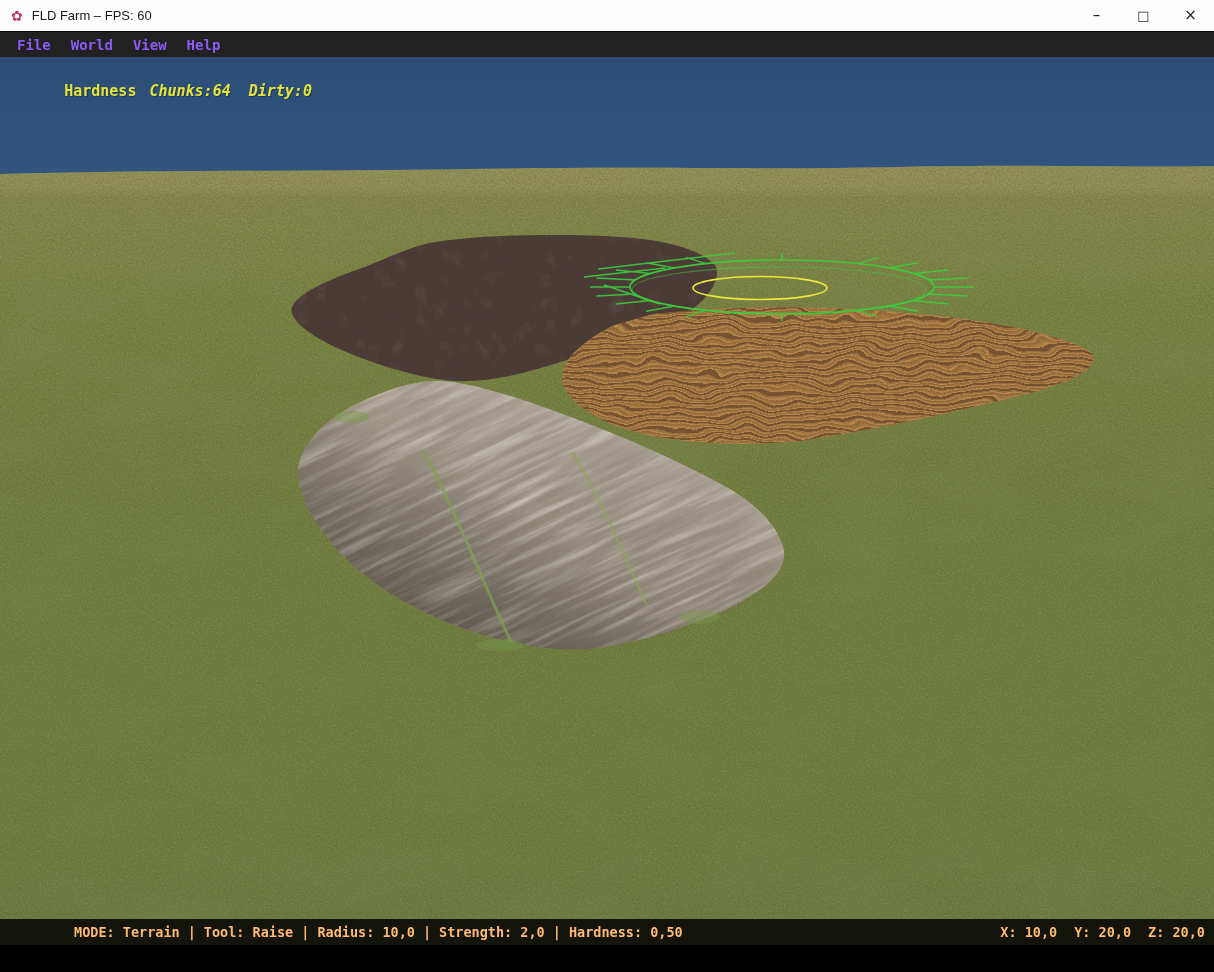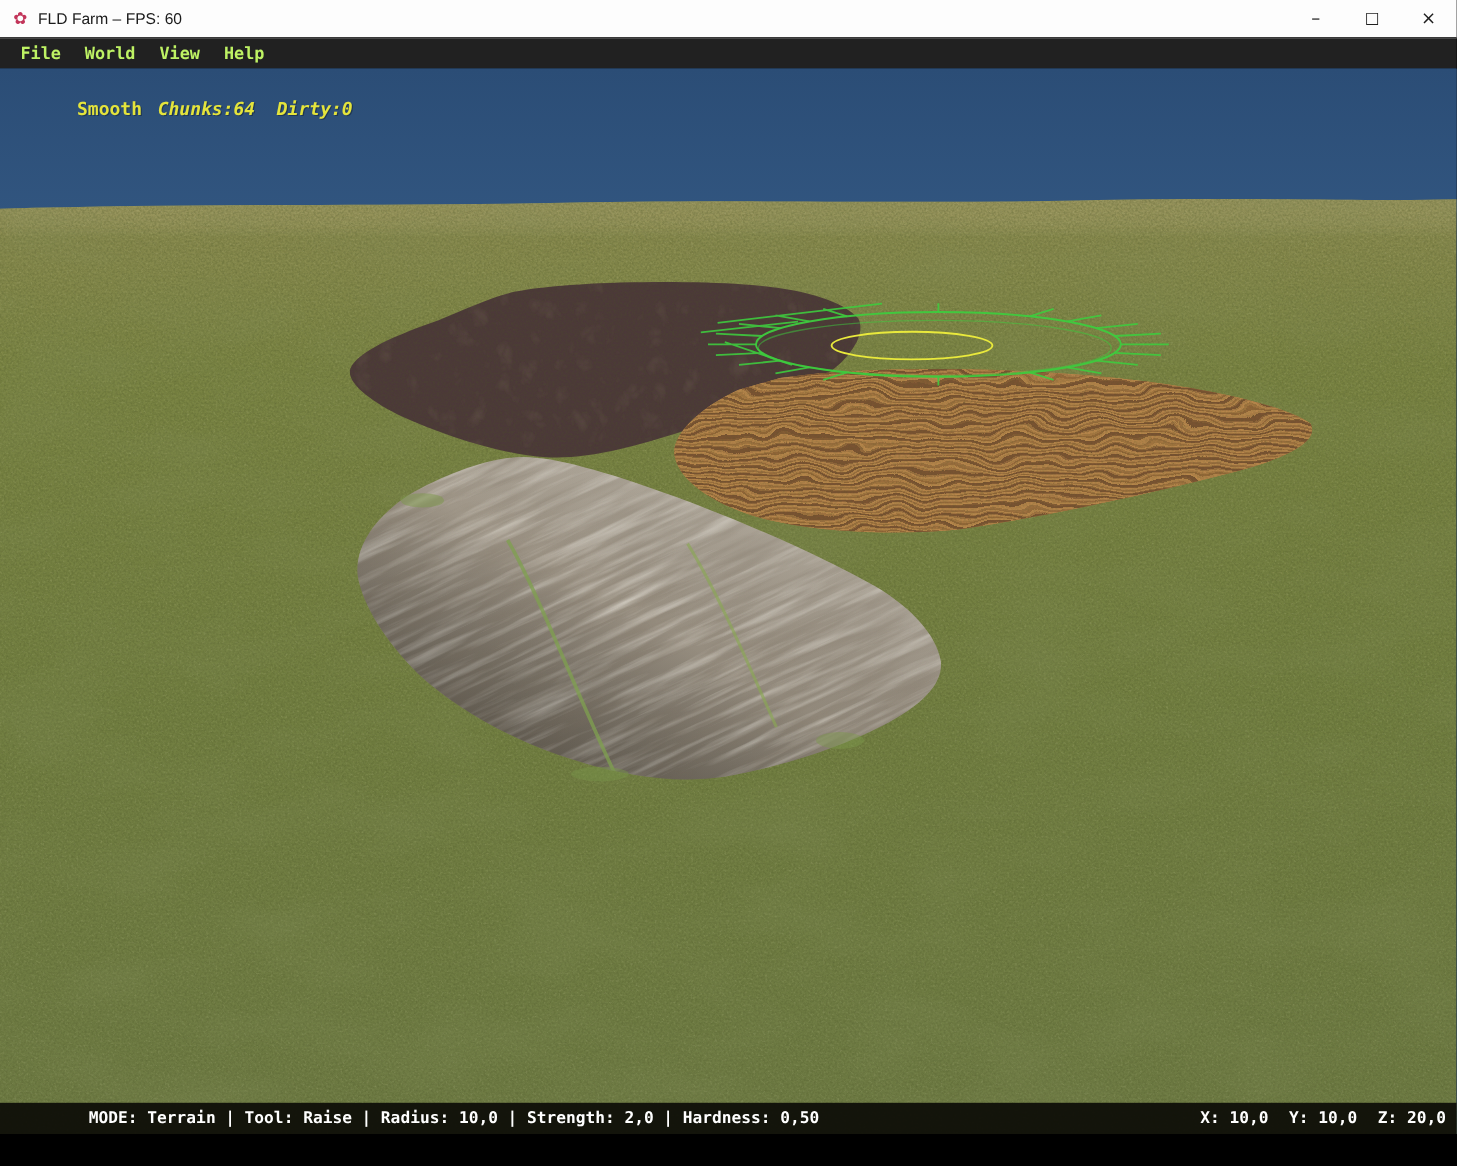--- a/index.html
+++ b/index.html
@@ -13,39 +13,39 @@
   .app-icon { margin-left:11px; color:#c2355a; font-size:14px; line-height:1;
               font-family:"DejaVu Sans",sans-serif; }
   .title { margin-left:9px; font-family:"Liberation Sans",sans-serif; font-size:13px; color:#1b1b1b; }
   .controls { position:absolute; right:0; top:0; height:31px; display:flex; }
   .ctrl { width:47px; height:31px; border:none; background:transparent; cursor:default;
           font-size:15px; color:#1f1f1f; font-family:"DejaVu Sans",sans-serif; padding:0; line-height:31px; }
   .ctrl.max { font-size:13px; }
 
   
   .menubar { height:25px; background:#212121; display:flex; align-items:center; padding-left:17px; }
-  .menu-item { color:#bef264; font-weight:bold; font-size:14px; margin-right:20px; cursor:default; }
+  .menu-item { color:#8b5cf6; font-weight:bold; font-size:14px; margin-right:20px; cursor:default; }
 
   
   .toolbar { height:27px; display:flex; align-items:center; padding-left:5px;
              background:linear-gradient(100deg,#131313 45%,#201e1a 62%,#17171a 78%,#141414 100%); }
   .tool { font-family:"DejaVu Sans Mono","Liberation Mono",monospace; font-weight:bold; font-size:13.5px;
           color:#ffffff; background:#383838; border:none; padding:3px 9px 4px; margin-right:15px; cursor:default; }
   .tool.active { background:#8e7c34; }
 
   
   .viewport { position:relative; width:1214px; height:888px; overflow:hidden; background:#2e517b; }
   .viewport svg { display:block; }
   .hud { position:absolute; top:7px; left:10px; color:#e4e43c; font-weight:bold; font-size:15px;
          white-space:pre; text-shadow:1px 1px 0 rgba(0,0,0,0.3); }
   .hud .gap1 { margin-left:13px;font-style:italic; } .hud .gap2 { margin-left:18px;font-style:italic; }
 
   
   .statusbar { position:absolute; left:0; right:0; bottom:0; height:26px;
-               background:rgba(14,14,7,0.94); color:#ffffff; font-weight:bold; font-size:13.5px;
+               background:rgba(14,14,7,0.94); color:#fdba74; font-weight:bold; font-size:13.5px;
                display:flex; align-items:center; justify-content:space-between;
                padding:0 9px; white-space:pre; }
   .sep { margin:0 8px; }
   .sb-right span + span { margin-left:17px; }
 </style>
 </head>
 <body>
 
 <div class="window">
 
@@ -189,26 +189,26 @@
           M858,253.4L878,259.6 M782,257L782,264.2 M706,253.4L686,259.6 M674.5,249.1L646.2,254.2
           M650.4,243.5L615.8,247.1 M635.2,237L596.6,238.9 M630,230L590,230 M635.2,223L596.6,221.1
           M650.4,216.5L615.8,212.9 M674.5,210.9L646.2,205.8 M706,206.6L686,200.4 M782,203L782,195.8
           M858,206.6L878,200.4 M889.5,210.9L917.8,205.8 M913.6,216.5L948.2,212.9 M928.8,223L967.4,221.1
           M598,212L735,196 M584,220L665,211 M604,228L660,247"></path>
         <ellipse cx="760" cy="231" rx="67" ry="11.5" fill="none" stroke="#e9e93c" stroke-width="1.6"></ellipse>
       </g>
     </svg>
 
     <div class="hud">
-      <span>Smooth</span><span class="gap1">Chunks:64</span><span class="gap2">Dirty:0</span>
+      <span>Hardness</span><span class="gap1">Chunks:64</span><span class="gap2">Dirty:0</span>
     </div>
 
     <div class="statusbar">
       <div class="sb-left">
         <span>MODE: Terrain</span><span class="sep">|</span><span>Tool: Raise</span><span class="sep">|</span><span>Radius: 10,0</span><span class="sep">|</span><span>Strength: 2,0</span><span class="sep">|</span><span>Hardness: 0,50</span>
       </div>
       <div class="sb-right">
-        <span>X: 10,0</span><span>Y: 10,0</span><span>Z: 20,0</span>
+        <span>X: 10,0</span><span>Y: 20,0</span><span>Z: 20,0</span>
       </div>
     </div>
   </div>
 
 </div>
 
 </body></html>

